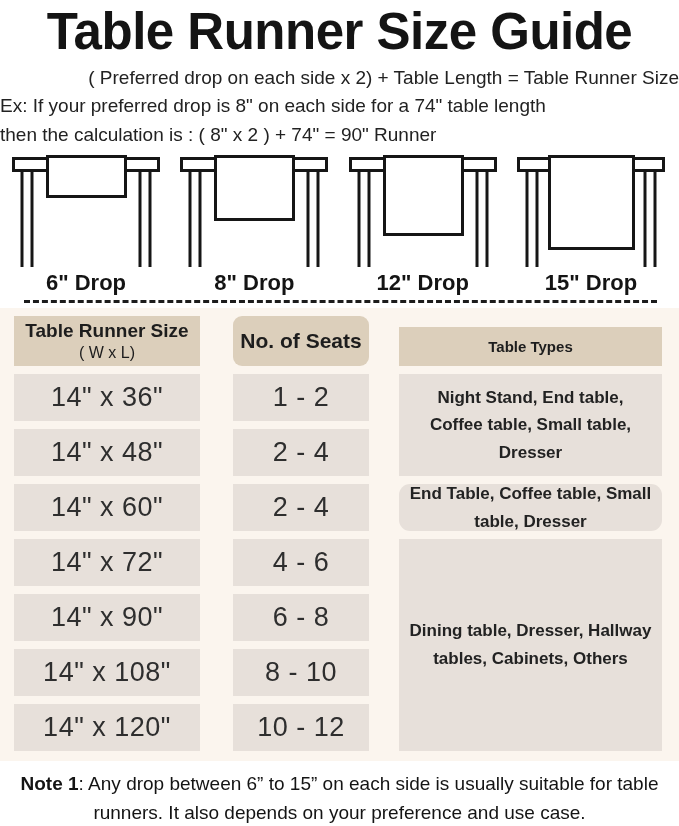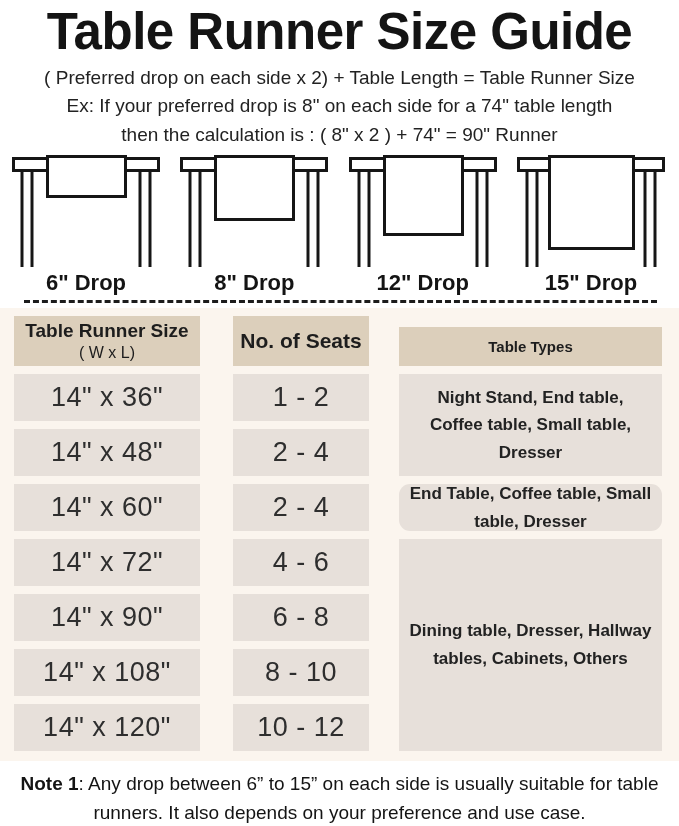--- a/index.html
+++ b/index.html
@@ -10,24 +10,24 @@
     color:#1a1a1a;
     overflow:hidden;
   }
   
   .page-title{
     margin:2px 0 4px 0;
     font-size:51px;font-weight:700;letter-spacing:-0.5px;
     text-align:center;color:#141414;
   }
   .formula-line{
-    font-size:19px;line-height:26px;text-align:center;white-space:nowrap;color:#222;
+    font-size:19px;line-height:26px;text-align:right;white-space:nowrap;color:#222;
   }
   .example-line{
-    font-size:19px;line-height:29px;text-align:center;white-space:nowrap;color:#222;
+    font-size:19px;line-height:29px;text-align:left;white-space:nowrap;color:#222;
   }
   
   .figures-row{
     display:flex;justify-content:space-between;
     padding:6px 10px 0 8px;
   }
   .figure{width:156px;display:flex;flex-direction:column;align-items:center;}
   .figure svg{display:block;}
   .figure-label{
     margin-top:3px;font-size:22px;font-weight:700;color:#141414;text-align:center;
@@ -55,21 +55,21 @@
   }
   .hcell{
     background:#dccfbb;color:#1d1d1d;
   }
   .col1{grid-column:1;}
   .col2{grid-column:3;}
   .col3{grid-column:5;}
   .hdr-stack{display:flex;flex-direction:column;align-items:center;line-height:1.2;}
   .hdr-main{font-size:19px;font-weight:700;}
   .hdr-sub{font-size:16px;font-weight:400;margin-top:1px;}
-  .hdr-seats{font-size:21px;font-weight:700;}
+  .hdr-seats{font-size:21px;font-weight:700;border-radius:9px;}
   .hdr-types{font-size:15px;font-weight:700;margin-top:11px;}
   .size-val,.seat-val{
     font-size:27px;font-weight:400;letter-spacing:0.5px;color:#2e2e2e;
   }
   .types-cell{
     font-size:17px;font-weight:700;line-height:1.62;
     text-align:center;padding:8px 10px;color:#222;
   }
   .span2{grid-row:2 / span 2;}
   .span1{grid-row:4 / span 1;border-radius:11px;}

